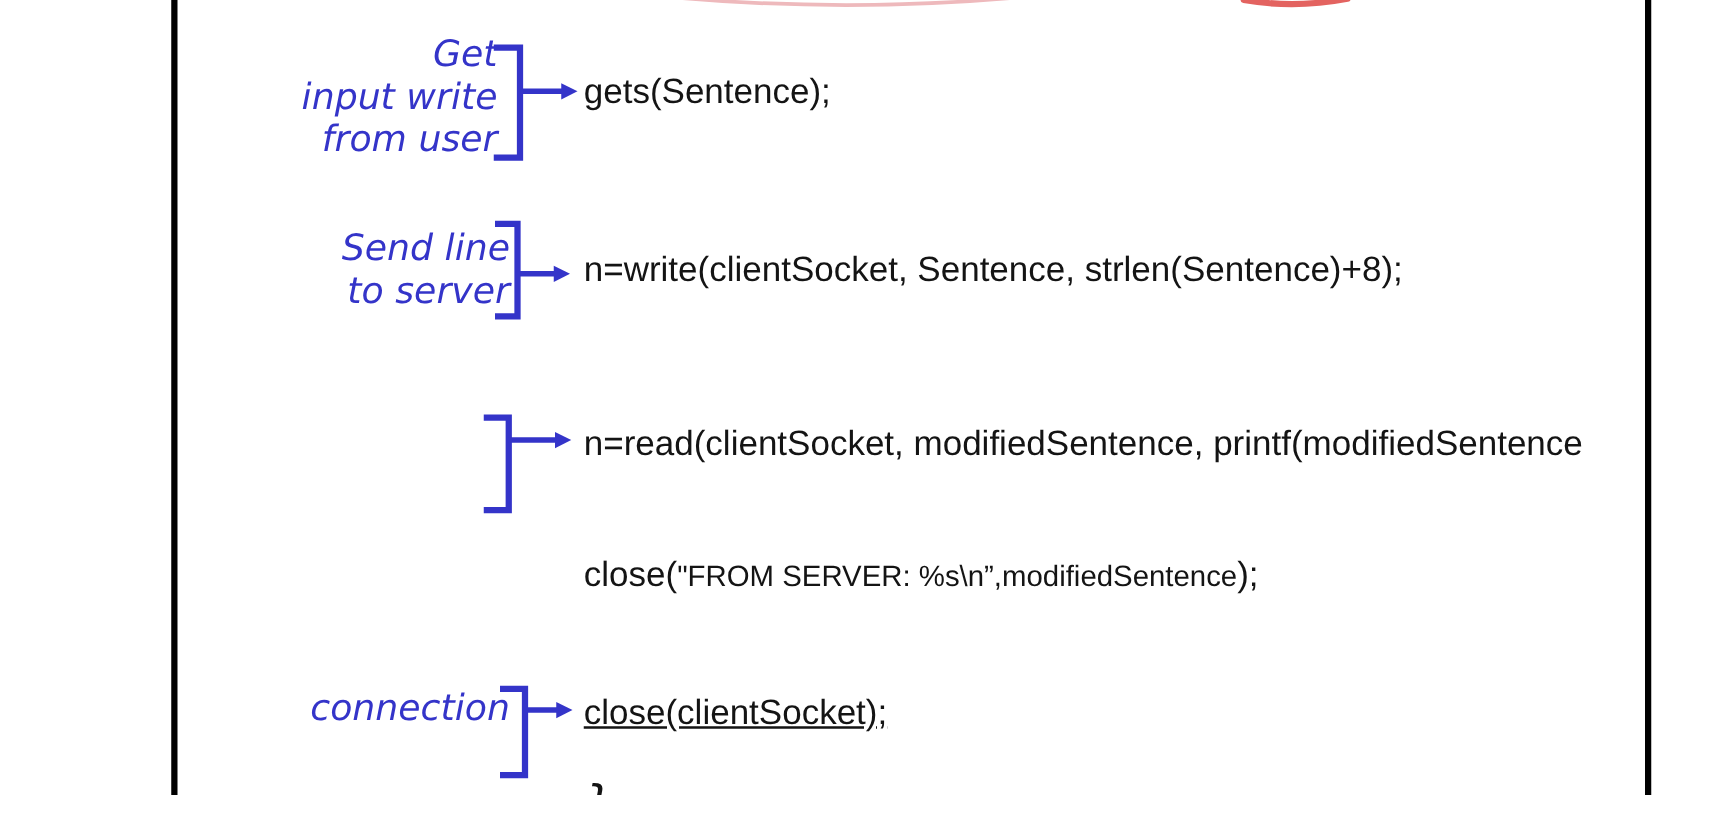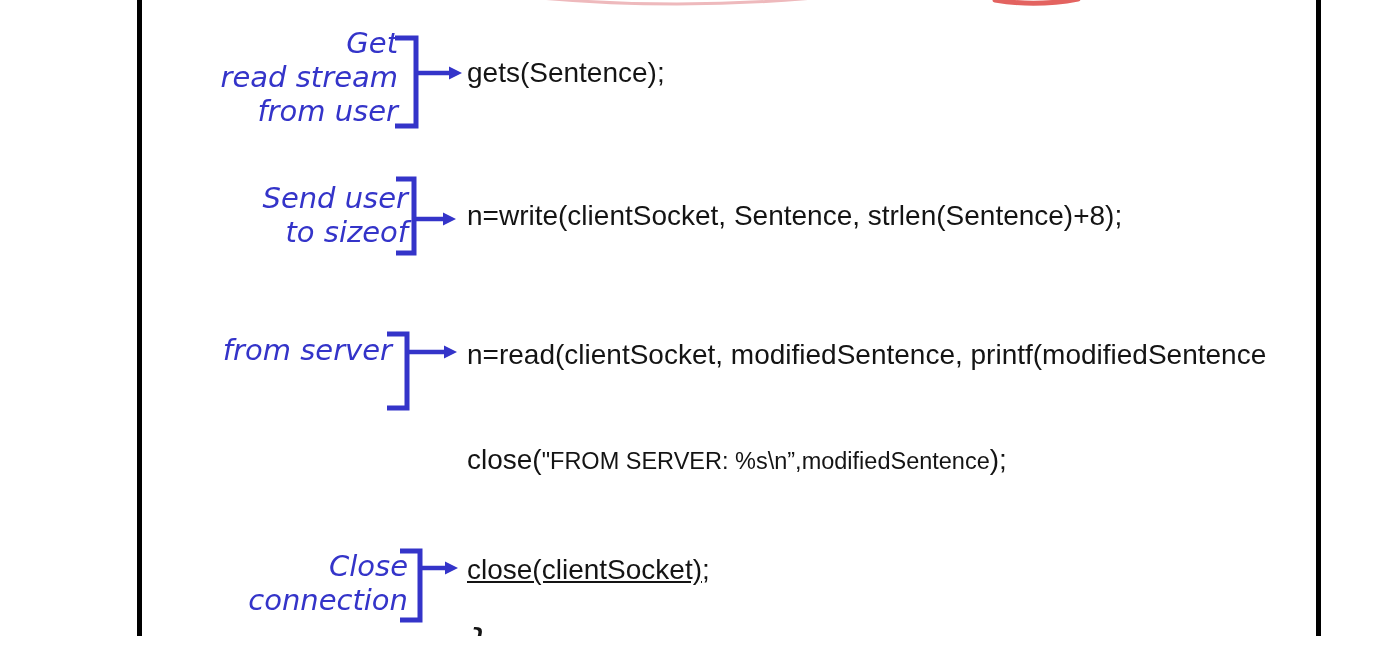--- a/index.html
+++ b/index.html
@@ -95,32 +95,30 @@
       <path d="M 420 568 L 446 568" stroke-width="4.5"></path>
       <polygon points="445,561.5 458,568 445,574.5" fill="#3434c9" stroke="none"></polygon>
     </g>
   </svg>
 
   <div class="vline left"></div>
   <div class="vline right"></div>
 
   <div class="label g1">
     <div>Get</div>
-    <div>read stream</div>
+    <div>input write</div>
     <div>from user</div>
   </div>
   <div class="label g2">
-    <div>Send user</div>
-    <div>to sizeof</div>
+    <div>Send line</div>
+    <div>to server</div>
   </div>
   <div class="label g3">
-    <div>from server</div>
   </div>
   <div class="label g4">
-    <div>Close</div>
     <div>connection</div>
   </div>
 
   <div class="code c1">gets(Sentence);</div>
   <div class="code c2">n=write(clientSocket, Sentence, strlen(Sentence)+8);</div>
   <div class="code c3">n=read(clientSocket, modifiedSentence, printf(modifiedSentence</div>
   <div class="code cp"><span>close(</span><span class="seg-small">"FROM SERVER: %s\n”,modifiedSentence</span><span>);</span></div>
   <div class="code c4">close(clientSocket);</div>
 
   <div class="brace">}</div>

